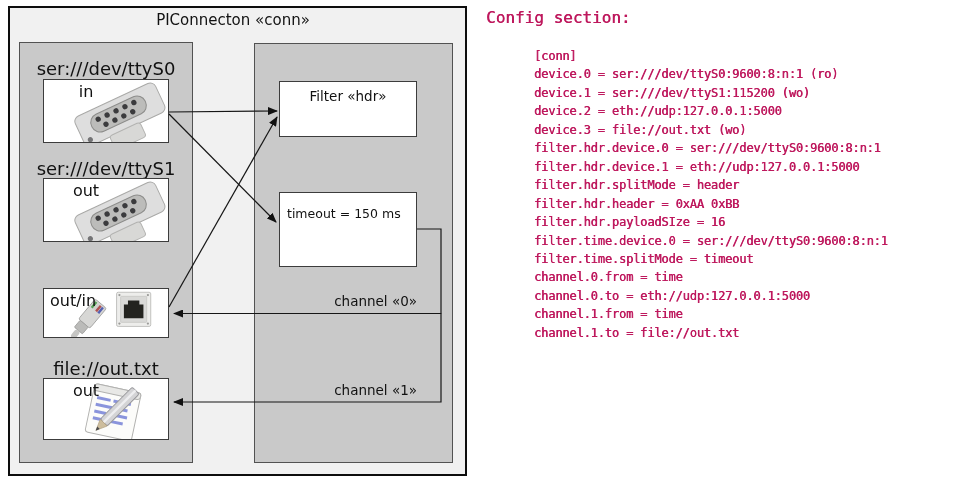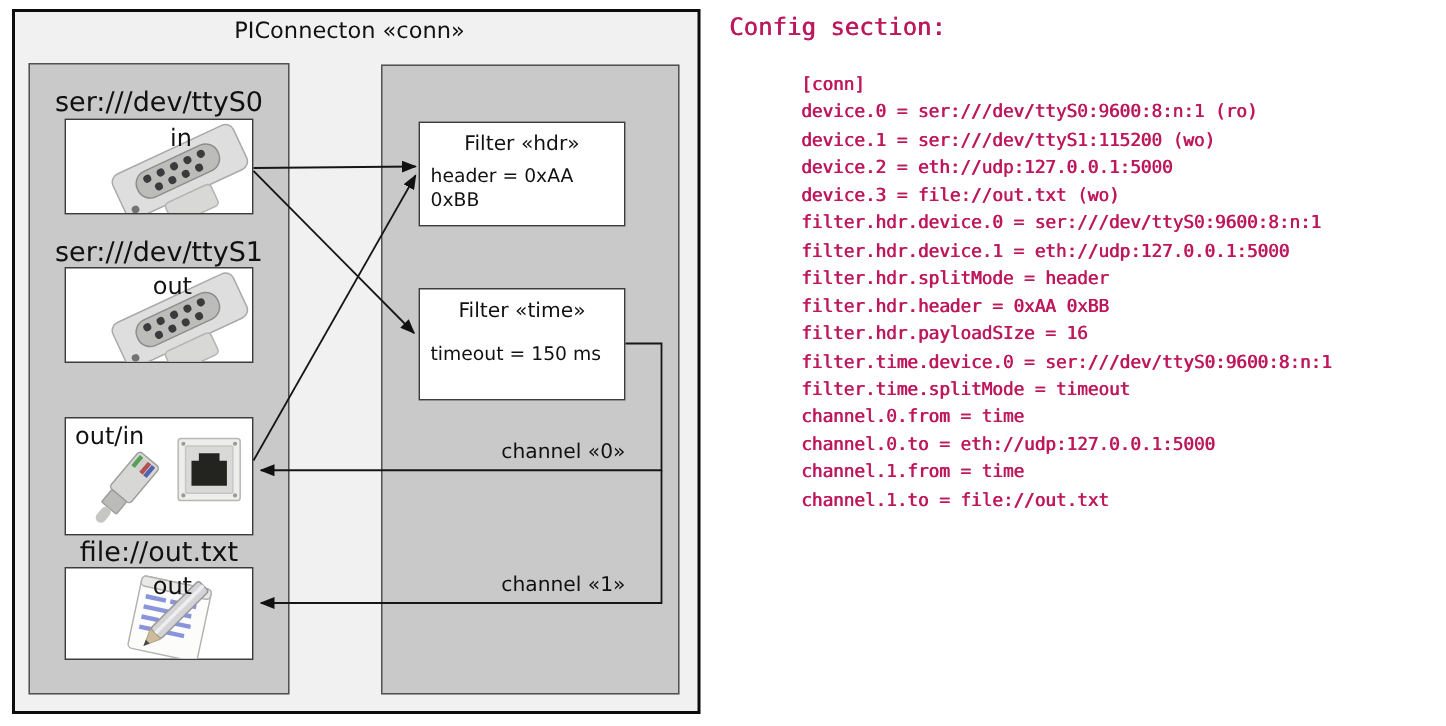--- a/index.html
+++ b/index.html
@@ -34,33 +34,33 @@
   .dl-1 { top: 58px; }
   .dl-2 { top: 158px; }
   .dl-3 { top: 258px; font-size: 13px; }
   .dl-4 { top: 358px; }
   .white-box {
     position: absolute; left: 43px; width: 126px;
     background: #ffffff; border: 1.5px solid #3c3c3c;
   }
   .wb-1 { top: 79px;  height: 64px; }
   .wb-2 { top: 178px; height: 64px; }
-  .wb-3 { top: 278px; height: 79px; }
+  .wb-3 { top: 288px; height: 50px; }
   .wb-4 { top: 378px; height: 62px; }
   .port-label {
     position: absolute; top: 2px; left: 0; right: 40px;
-    text-align: right; font-size: 16px; z-index: 2;
+    text-align: center; font-size: 16px; z-index: 2;
   }
   .port-label.left { left: 6px; right: auto; text-align: left; }
   .dev-icon { position: absolute; left: 0; top: 0; width: 100%; height: 100%; z-index: 1; }
   .filter-box {
     position: absolute; left: 279px; width: 138px;
     background: #ffffff; border: 1.2px solid #3c3c3c; z-index: 1;
   }
-  .fb-1 { top: 81px;  height: 70px; }
+  .fb-1 { top: 81px;  height: 56px; }
   .fb-2 { top: 192px; height: 75px; }
   .filter-title { text-align: center; font-size: 13.5px; margin-top: 6px; }
   .filter-attrs { font-size: 12.5px; line-height: 15.5px; margin: 5px 0 0 7px; }
   .filter-attrs.single { margin-top: 13px; }
   .channel-label {
     position: absolute; left: 290px; width: 127px; text-align: right;
     font-size: 13.5px; z-index: 2;
   }
   .ch-0 { top: 293px; }
   .ch-1 { top: 382px; }
@@ -180,25 +180,23 @@
         <rect x="70.5" y="2" width="2.4" height="46" fill="#eeeef0"></rect>
         <path d="M67,48 h10 l-5,11 z" fill="#cdbd9d" stroke="#a89878" stroke-width="0.6"></path>
         <path d="M70.2,55.5 l1.8,4.2 l1.8,-4.2 z" fill="#4a4a4c"></path>
       </g>
     </svg>
   </div>
 
   <div class="filter-box fb-1">
     <div class="filter-title">Filter «hdr»</div>
     <div class="filter-attrs">
-      <div>header = 0xAA 0xBB</div>
     </div>
   </div>
   <div class="filter-box fb-2">
-    <div class="filter-title">Filter «time»</div>
     <div class="filter-attrs single">
       <div>timeout = 150 ms</div>
     </div>
   </div>
 
   <div class="channel-label ch-0">channel «0»</div>
   <div class="channel-label ch-1">channel «1»</div>
 
   <svg class="arrow-layer" viewBox="0 0 964 484">
     <defs>

